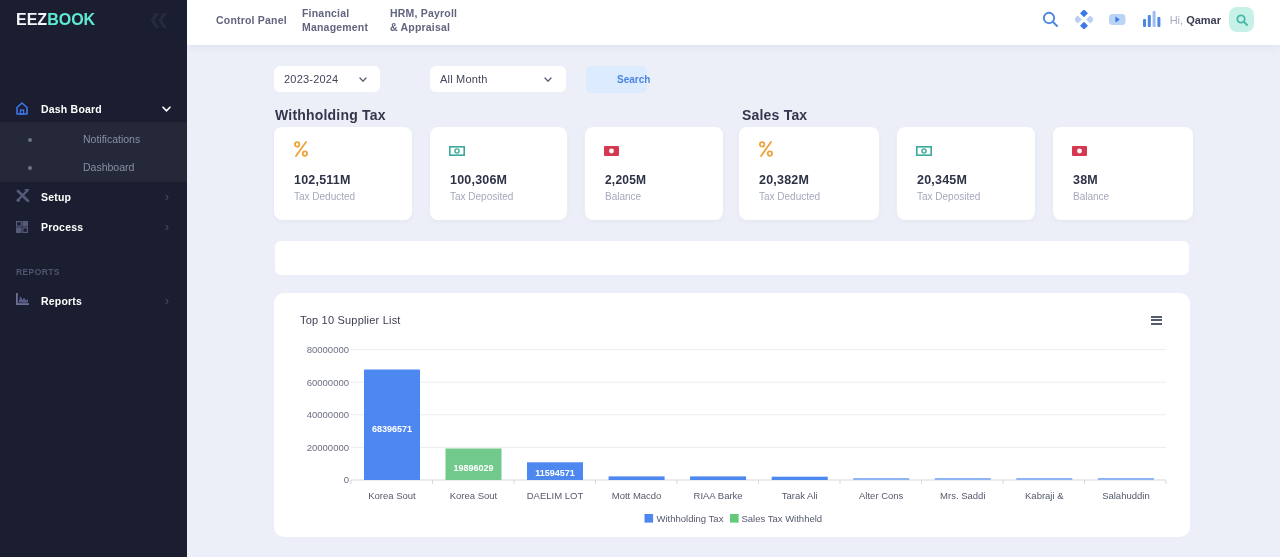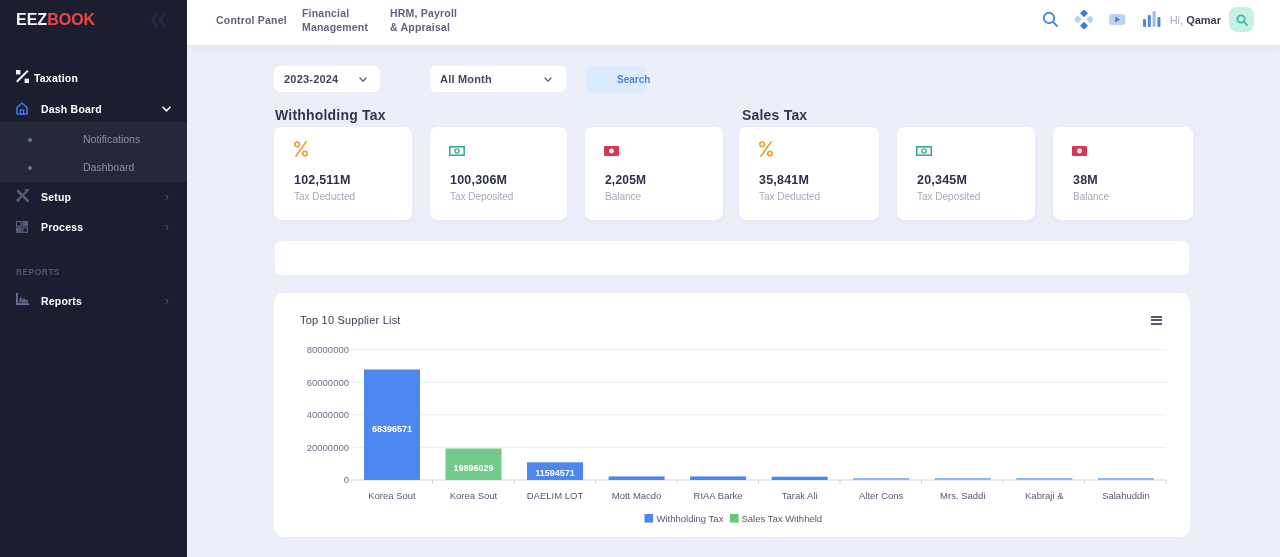--- a/index.html
+++ b/index.html
@@ -4,42 +4,42 @@
 <style>
   * { margin:0; padding:0; box-sizing:border-box; }
   html,body { width:1280px; height:557px; overflow:hidden;
     font-family:"Liberation Sans",sans-serif; background:#edeff8; }
 
   
   #sidebar { position:absolute; left:0; top:0; width:187px; height:557px;
     background:#1a1e30; z-index:5; }
   #logo { position:absolute; left:16px; top:11px; font-size:16px; font-weight:bold;
     letter-spacing:0px; color:#f4f5f9; }
-  #logo span { color:#ef4444; }
+  #logo span { color:#5eead4; }
   #collapse { position:absolute; left:149px; top:11px; color:#262a40; font-size:14px;
     font-weight:bold; letter-spacing:-4px; }
   .mi { position:absolute; left:0; width:187px; height:30px; }
   .mi .txt { position:absolute; color:#fff; font-size:10.5px; font-weight:bold; letter-spacing:0.2px; }
   .mi .chev { position:absolute; right:18px; top:50%; transform:translateY(-50%);
     color:#4d5166; font-size:12px; }
   #submenu { position:absolute; left:0; top:122px; width:187px; height:60px; background:#242839; }
   .smi { position:absolute; left:39px; color:#8b8fa4; font-size:10.5px;padding-left:44px; }
   .smi::before { content:""; position:absolute; left:-11px; top:5px; width:4px; height:4px;
     border-radius:50%; background:#6f7389; }
   #reports-label { position:absolute; left:16px; top:267px; color:#51556e; font-size:8.5px;
     letter-spacing:0.4px; font-weight:bold; }
 
   
   #navbar { position:absolute; left:187px; top:0; width:1093px; height:45px; background:#fff;
     box-shadow:0 3px 6px rgba(146,153,184,0.12); z-index:4; }
   .nav-item { position:absolute; color:#61657f; font-size:10.5px; font-weight:bold; letter-spacing:0.2px; }
 
   
   .select { position:absolute; height:26px; background:#fff; border-radius:6px;
-    color:#43465c; font-size:11px; font-weight:bold; line-height:26px; padding-left:10px; letter-spacing:0.2px; }
+    color:#43465c; font-size:11px; font-weight:normal; line-height:26px; padding-left:10px; letter-spacing:0.2px; }
   #search-btn { position:absolute; left:586px; top:66px; width:61px; height:27px;
     background:#dcebfd; border-radius:5px; color:#4a86e0; font-size:10px; font-weight:bold;
     text-align:center; line-height:27px;padding-left:31px; }
   .sect-h { position:absolute; top:107px; font-size:14px; font-weight:bold; color:#33374c;
     letter-spacing:0.2px; }
   .card { position:absolute; top:127px; height:93px; background:#fff; border-radius:8px;
     box-shadow:0 2px 5px rgba(146,153,184,0.08); }
   .pcti { position:absolute; left:20px; top:14px; }
 
   #whitebar { position:absolute; left:275px; top:241px; width:914px; height:34px;
@@ -50,28 +50,20 @@
   #burger { position:absolute; right:28px; top:23px; width:11.5px; }
   #burger div { height:1.6px; background:#555a6e; margin-bottom:1.9px; }
 </style>
 </head>
 <body>
 
 <div id="sidebar">
   <div id="logo">EEZ<span>BOOK</span></div>
   <div id="collapse">❮❮</div>
 
-  <div class="mi" style="top:62px;">
-    <svg style="position:absolute;left:16px;top:8px;" width="13" height="13" viewBox="0 0 13 13">
-      <rect x="0" y="0" width="4.4" height="4.4" fill="#f2f3f7"></rect>
-      <rect x="8.6" y="8.6" width="4.4" height="4.4" fill="#f2f3f7"></rect>
-      <line x1="11.8" y1="0.8" x2="0.8" y2="11.8" stroke="#f2f3f7" stroke-width="2"></line>
-    </svg>
-    <div class="txt" style="left:34px;top:10px;">Taxation</div>
-  </div>
 
   <div class="mi" style="top:94px;">
     <svg style="position:absolute;left:16px;top:8px;" width="12" height="13" viewBox="0 0 12 13">
       <path d="M1 5.5 L6 1 L11 5.5 L11 12 L1 12 Z" fill="none" stroke="#3d77e8" stroke-width="1.6" stroke-linejoin="round"></path>
       <rect x="4.4" y="8" width="3.2" height="4" fill="none" stroke="#3d77e8" stroke-width="1.3"></rect>
     </svg>
     <div class="txt" style="left:41px;top:9px;text-align:center;">Dash Board</div>
     <svg class="chev" style="right:16px;top:12px;transform:none;" width="9" height="6" viewBox="0 0 9 6">
       <path d="M1 1.2 L4.5 4.8 L8 1.2" fill="none" stroke="#fff" stroke-width="1.6" stroke-linecap="round"></path>
     </svg>
@@ -190,21 +182,21 @@
   </svg>
   <div style="position:absolute;left:20px;top:45.5px;font-size:12px;font-weight:bold;color:#2e3247;letter-spacing:0.2px;">2,205M</div>
   <div style="position:absolute;left:20px;top:64px;font-size:10px;color:#a4a9bb;">Balance</div>
 </div>
 <div class="card" style="left:739px;width:140px;">
   <svg class="pcti" width="14" height="16" viewBox="0 0 14 16">
     <circle cx="3.1" cy="3.4" r="2.2" fill="none" stroke="#eba43c" stroke-width="1.8"></circle>
     <circle cx="10.9" cy="12.6" r="2.2" fill="none" stroke="#eba43c" stroke-width="1.8"></circle>
     <line x1="12" y1="1" x2="2" y2="15" stroke="#eba43c" stroke-width="1.8" stroke-linecap="round"></line>
   </svg>
-  <div style="position:absolute;left:20px;top:45.5px;font-size:12.5px;font-weight:bold;color:#2e3247;letter-spacing:0.2px;">35,841M</div>
+  <div style="position:absolute;left:20px;top:45.5px;font-size:12.5px;font-weight:bold;color:#2e3247;letter-spacing:0.2px;">20,382M</div>
   <div style="position:absolute;left:20px;top:64px;font-size:10px;color:#a4a9bb;">Tax Deducted</div>
 </div>
 <div class="card" style="left:897px;width:138px;">
   <svg style="position:absolute;left:19px;top:19px;" width="16" height="10" viewBox="0 0 16 10">
     <rect x="0.8" y="0.8" width="14.4" height="8.4" fill="none" stroke="#3aa99a" stroke-width="1.6"></rect>
     <circle cx="8" cy="5" r="2.1" fill="none" stroke="#3aa99a" stroke-width="1.4"></circle>
   </svg>
   <div style="position:absolute;left:20px;top:45.5px;font-size:12.5px;font-weight:bold;color:#2e3247;letter-spacing:0.2px;">20,345M</div>
   <div style="position:absolute;left:20px;top:64px;font-size:10px;color:#a4a9bb;">Tax Deposited</div>
 </div>

